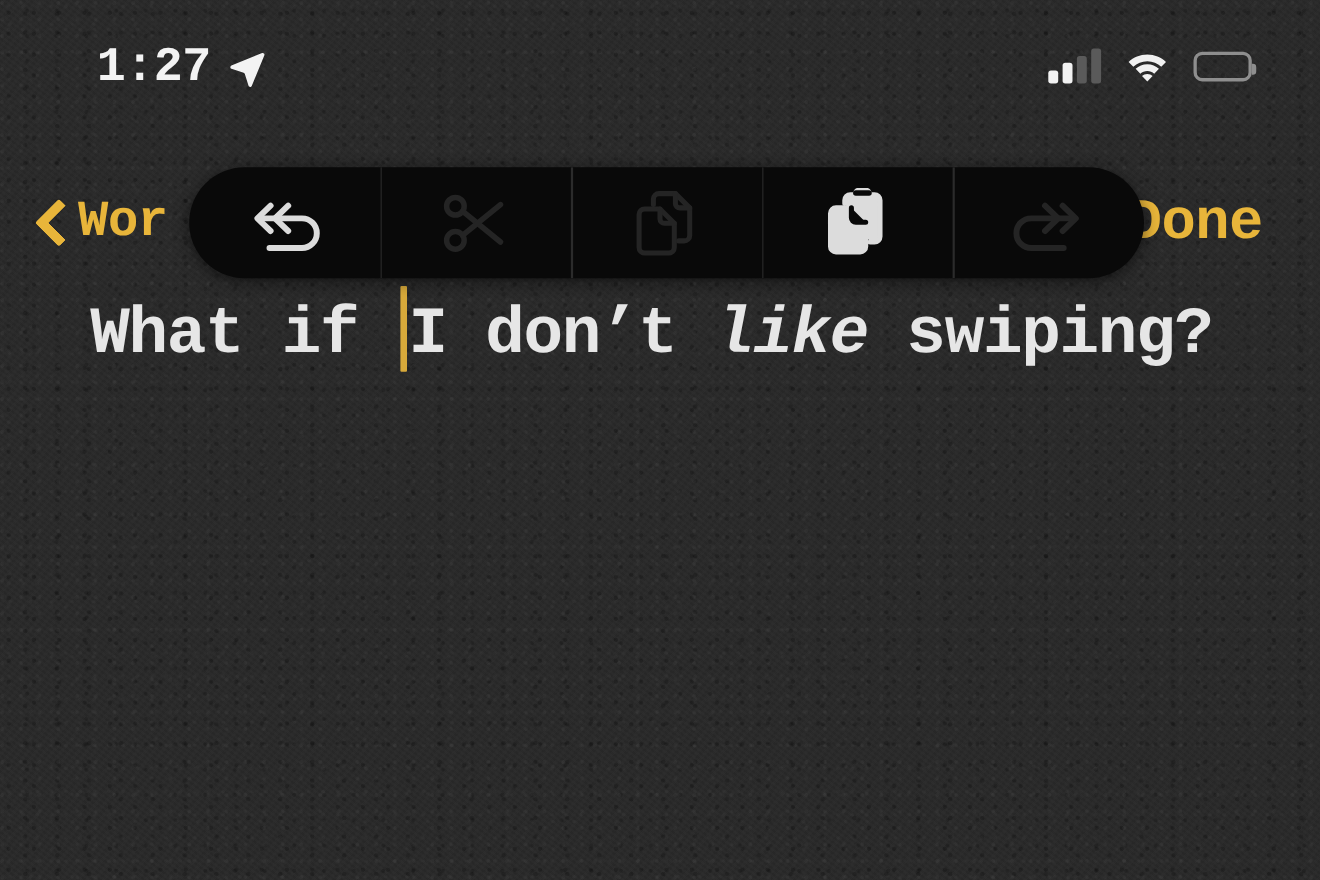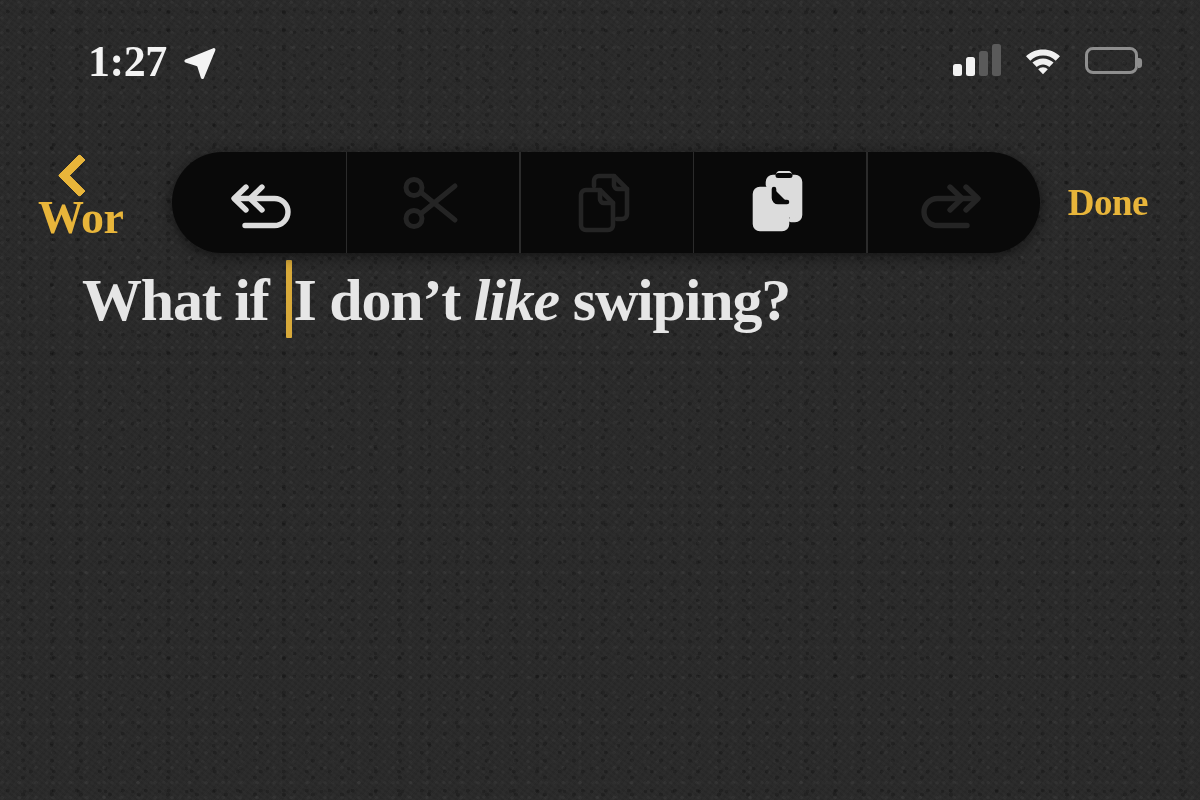--- a/index.html
+++ b/index.html
@@ -6,21 +6,21 @@
     margin: 0;
     padding: 0;
     background: #1c1c1c;
   }
   #screen {
     position: relative;
     width: 1200px;
     height: 800px;
     overflow: hidden;
     background-color: #6d28d9;
-    font-family: Liberation Serif, serif;
+    font-family: Liberation Mono, monospace;
     -webkit-font-smoothing: antialiased;
   }
   
   #paper-texture {
     position: absolute;
     inset: 0;
     pointer-events: none;
     background-color: #282828;
     background-image:
       radial-gradient(circle at 12% 18%, rgba(255,255,255,0.030) 0 1.5px, transparent 2px),
@@ -117,21 +117,20 @@
     z-index: 2;
   }
   .nav-back {
     position: absolute;
     left: 38px;
     top: 0;
     display: flex;
     align-items: center;
     height: 84px;
     color: #e8b53a;
-    flex-direction: column;
   }
   .nav-back .chev {
     display: block;
     width: 22px;
     height: 22px;
     border-left: 9px solid #e8b53a;
     border-bottom: 9px solid #e8b53a;
     transform: rotate(45deg);
     border-radius: 3px;
     margin-right: 2px;
@@ -142,21 +141,21 @@
     color: #e8b53a;
     letter-spacing: -0.5px;
   }
   .nav-done {
     position: absolute;
     right: 52px;
     top: 0;
     height: 84px;
     display: flex;
     align-items: center;
-    font-size: 37px;
+    font-size: 52px;
     font-weight: 600;
     color: #e8b53a;
     letter-spacing: -0.5px;
   }
 
   
   #edit-toolbar {
     position: absolute;
     left: 172px;
     top: 152px;

